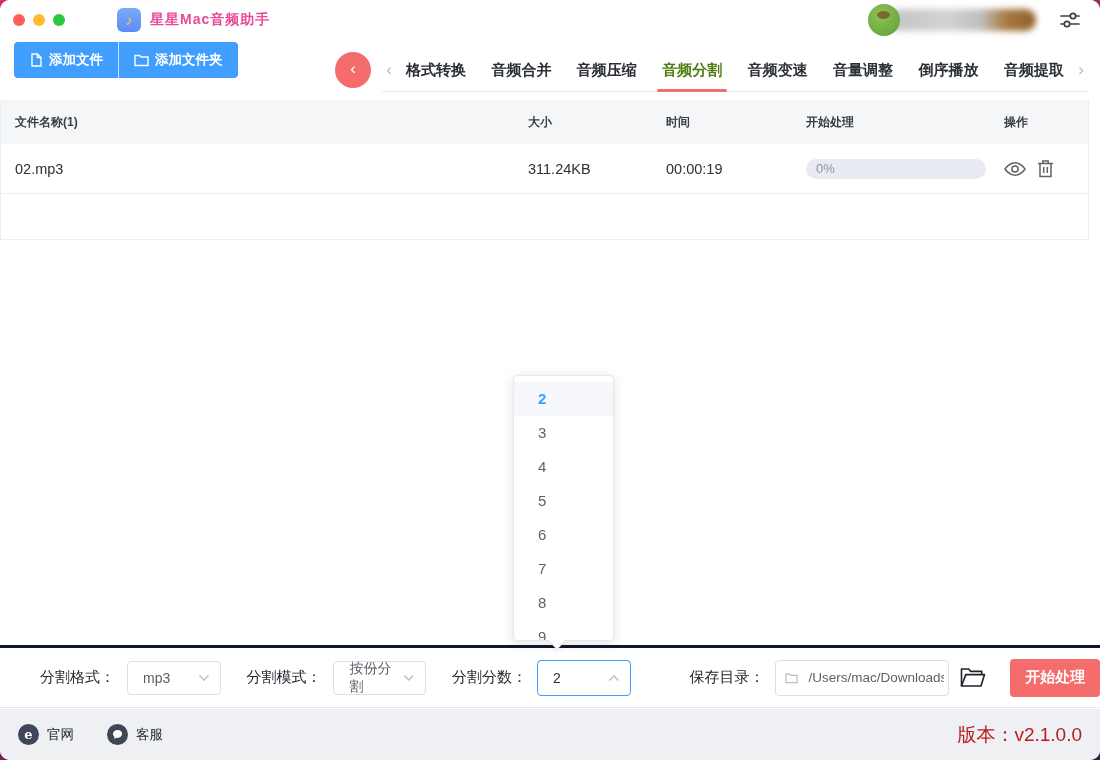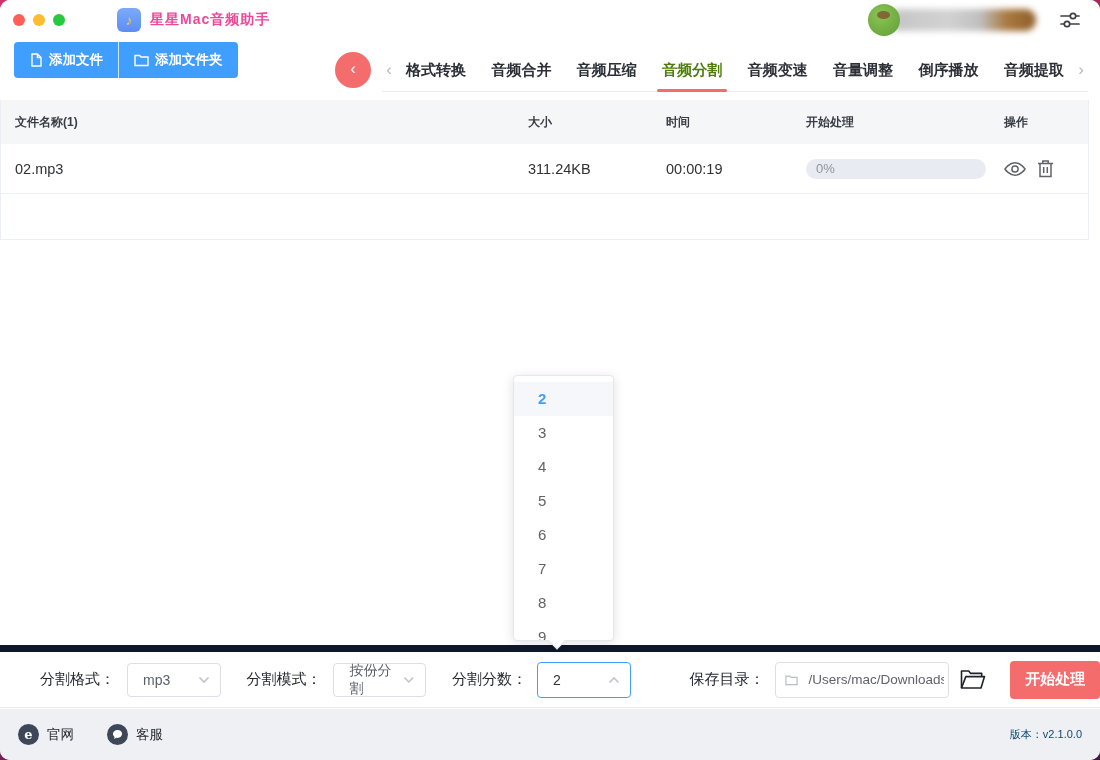--- a/index.html
+++ b/index.html
@@ -100,21 +100,21 @@
   .dd-option.selected { color:#409eff; font-weight:bold; background:#f5f7fa; }
   .dd-arrow {
     position:absolute; left:551px; top:635px; width:12px; height:12px; z-index:4;
     background:#fff; border:1px solid #e4e7ed; transform:rotate(45deg);
     border-top:none; border-left:none; box-shadow:2px 2px 5px rgba(0,0,0,.06); z-index:6;
   }
 
   
   .settings-bar {
     position:absolute; left:0; right:0; top:645px; height:63px;
-    border-top:7px solid #0f172a; border-bottom:1px solid #e7eaee;
+    border-top:3px solid #0f172a; border-bottom:1px solid #e7eaee;
     background:#fff; display:flex; align-items:center; padding-left:40px;
   }
   .s-label { font-size:15px; color:#23272e; white-space:nowrap; }
   .sel {
     height:34px; border:1px solid #dcdfe6; border-radius:4px; background:#fff;
     display:flex; align-items:center; justify-content:space-between;
     padding:0 10px 0 15px; font-size:14px; color:#5a5e66; cursor:pointer;
   }
   .sel-format { width:100px; margin-left:12px; }
   .sel-mode   { width:98px;  margin-left:12px; }
@@ -136,21 +136,21 @@
     position:absolute; left:0; right:0; top:709px; bottom:0;
     background:#eef0f4; display:flex; align-items:center; padding:0 18px;
   }
   .f-link { display:flex; align-items:center; gap:8px; cursor:pointer; margin-right:33px; }
   .f-ico {
     width:21px; height:21px; border-radius:50%; background:#3d4757; color:#fff;
     display:flex; align-items:center; justify-content:center;
     font-size:13px; font-weight:bold; font-family:"DejaVu Serif", serif;
   }
   .f-text { font-size:13.5px; color:#23272e; }
-  .f-version { margin-left:auto; font-size:11px; color:#0c4a6e; }
+  .f-version { margin-left:auto; font-size:19px; color:#b91c1c; }
 </style>
 </head>
 <body>
 
 <div class="window">
 
   <div class="titlebar">
     <div class="traffic">
       <span class="dot red"></span>
       <span class="dot yellow"></span>

